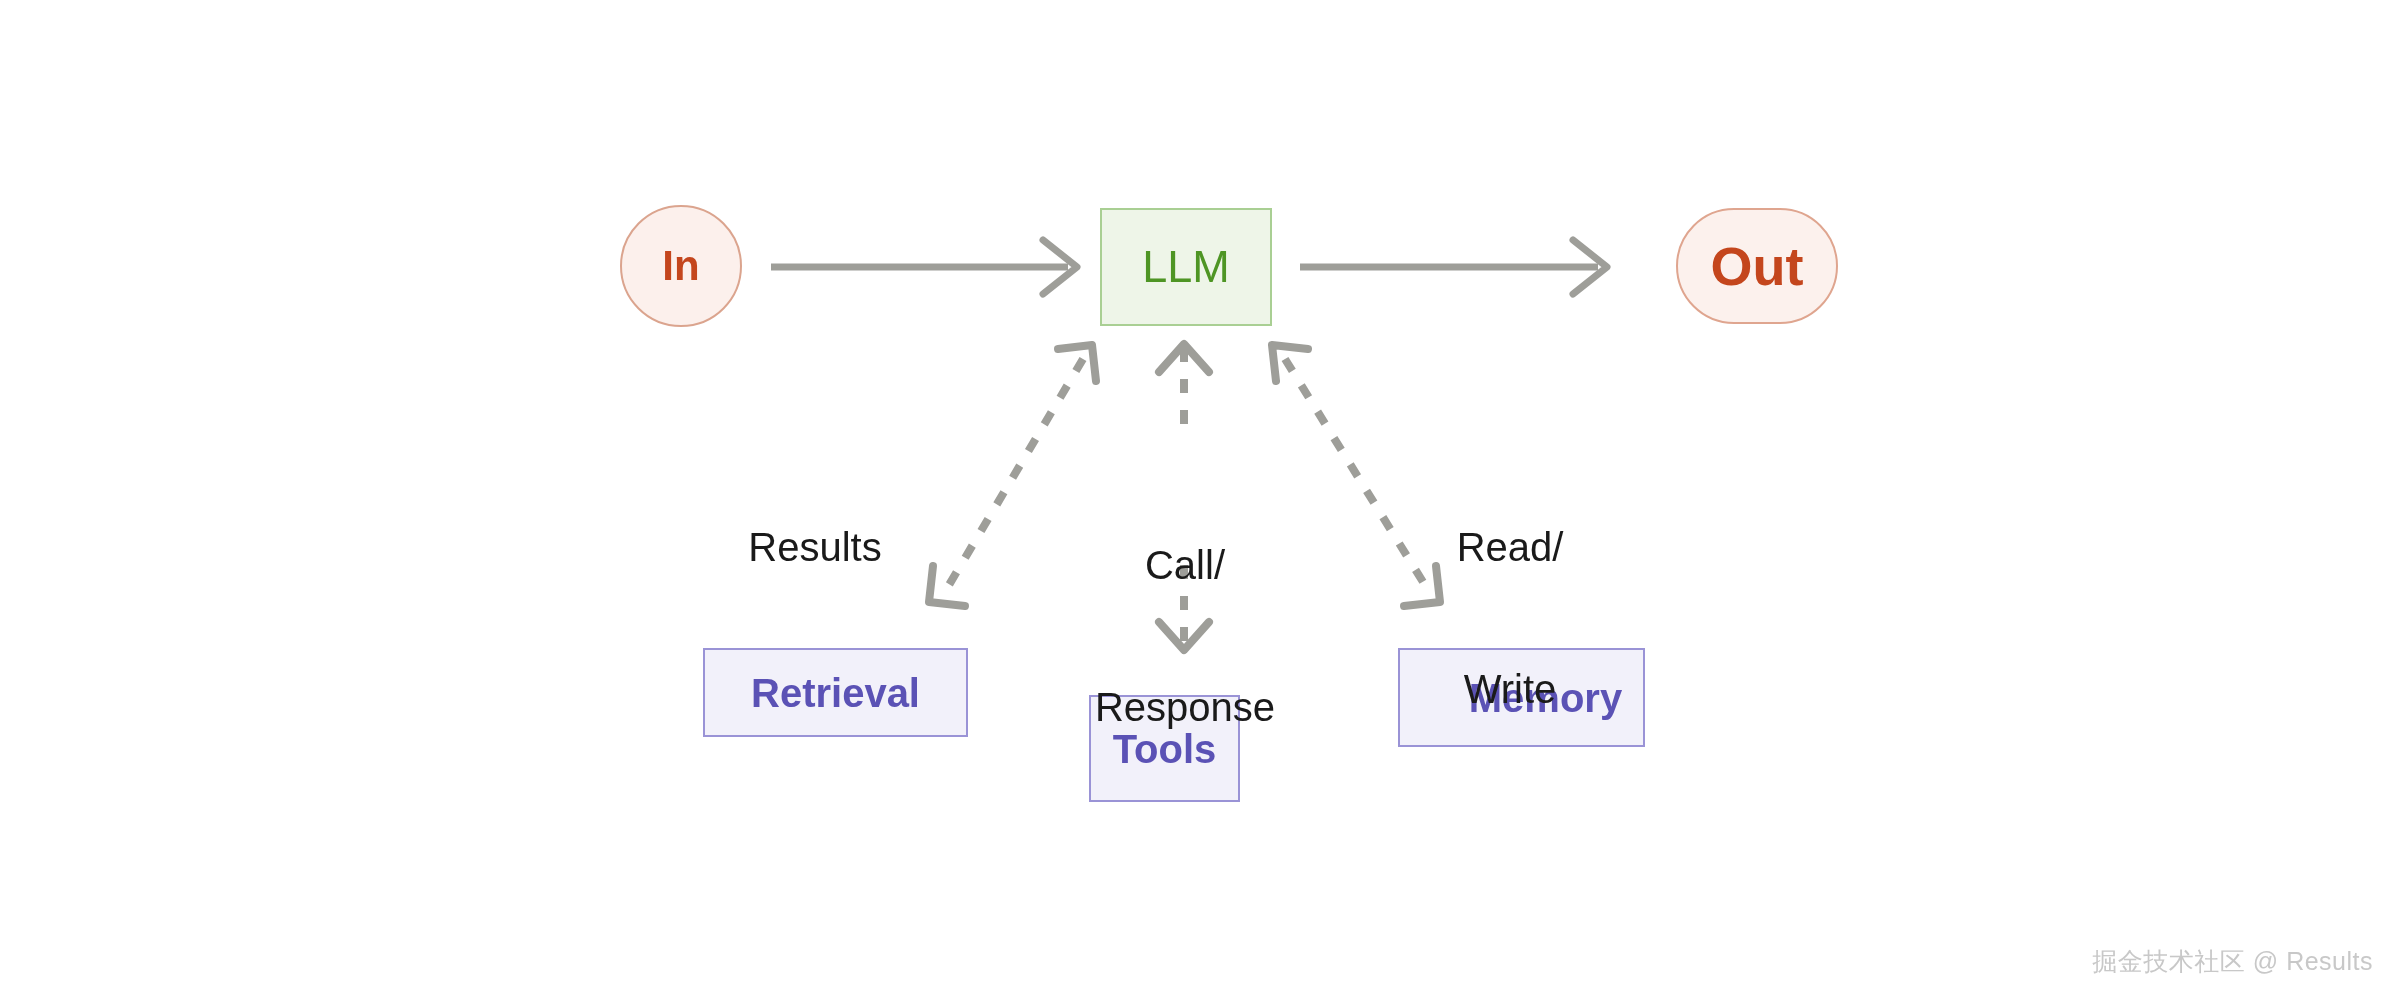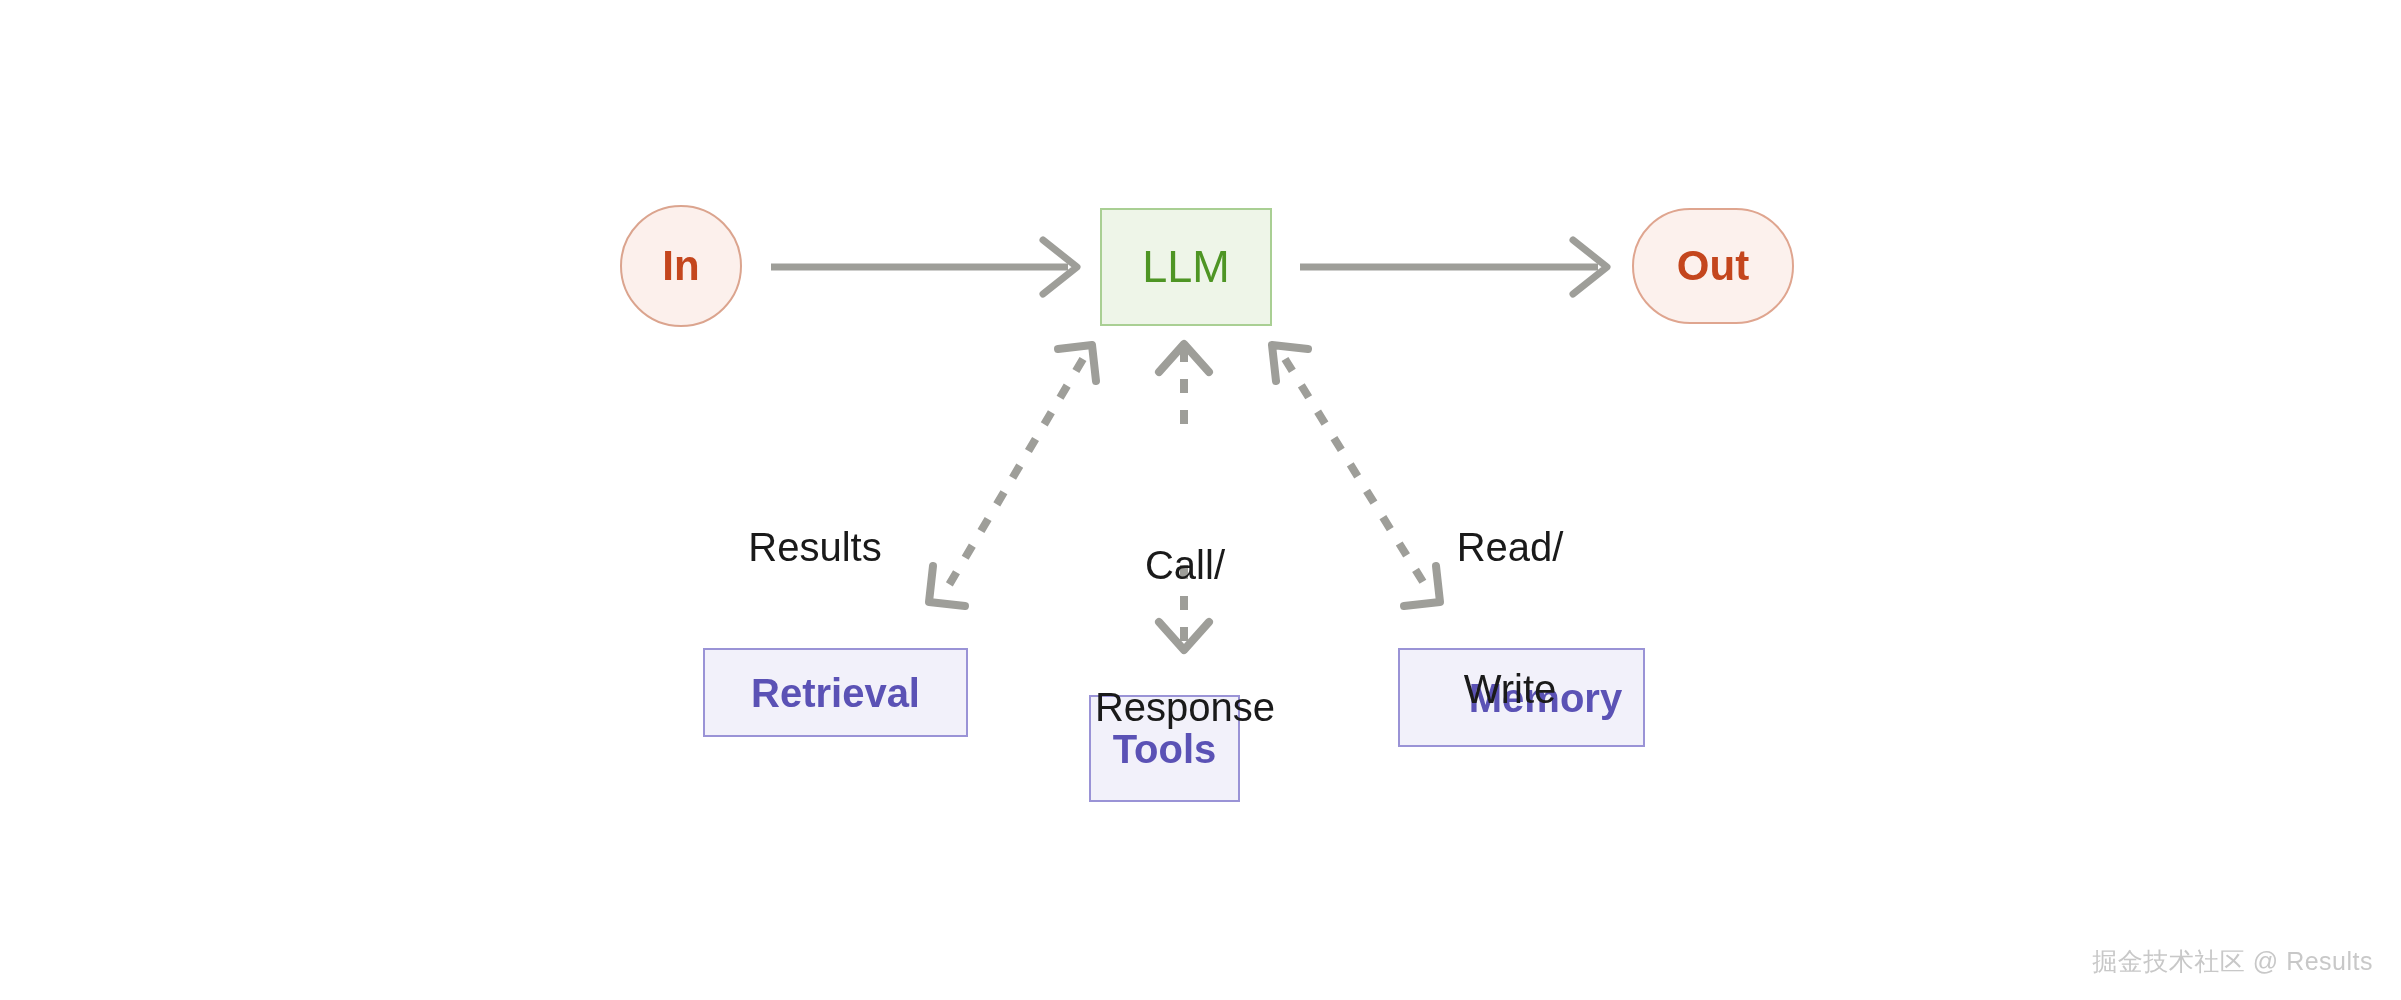--- a/index.html
+++ b/index.html
@@ -59,29 +59,29 @@
     height: 118px;
     background: #eef5e8;
     border: 2px solid #a9cf93;
     color: #4e9524;
     font-size: 45px;
     font-weight: 400;
   }
 
   
   .node-out {
-    left: 1632px;
+    left: 1676px;
     top: 208px;
     width: 162px;
     height: 116px;
     border-radius: 58px;
     background: #fcf1ed;
     border: 2px solid #dfa58f;
     color: #c4461d;
-    font-size: 42px;
+    font-size: 54px;
     font-weight: 700;
   }
 
   
   .node-purple {
     background: #f2f1fa;
     border: 2px solid #9a93d6;
     color: #5b52b5;
     font-size: 40px;
     font-weight: 700;

